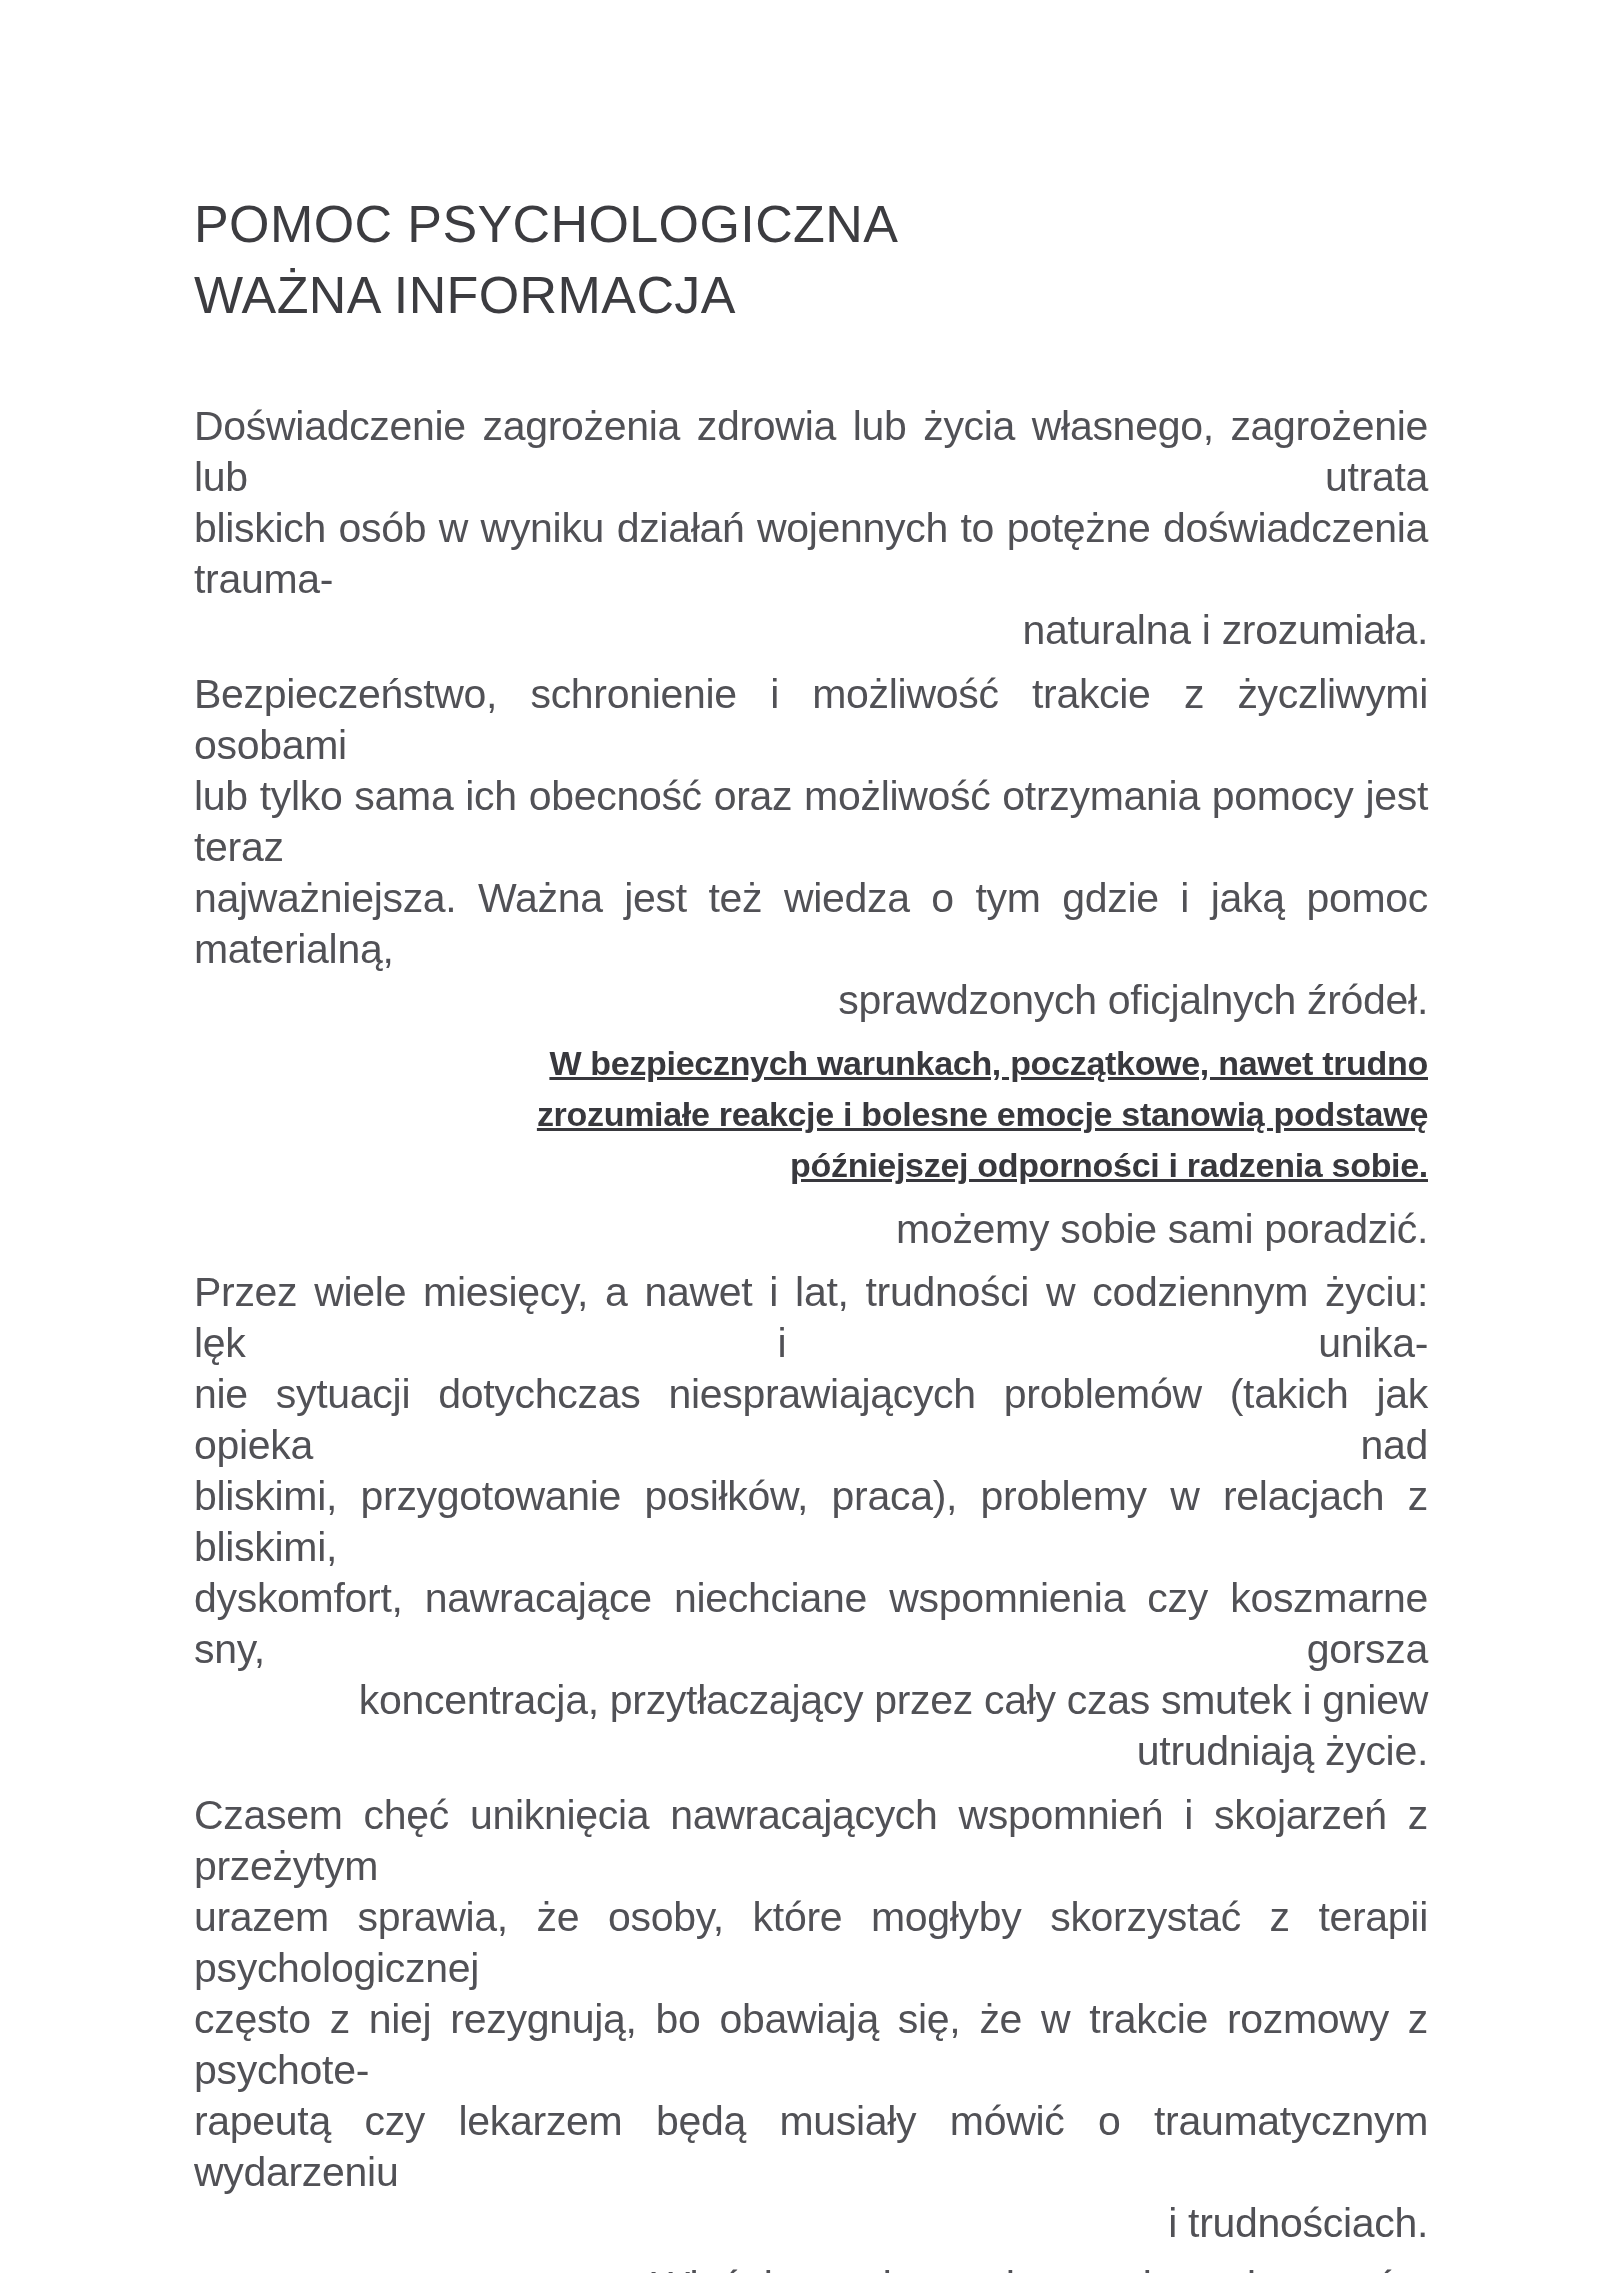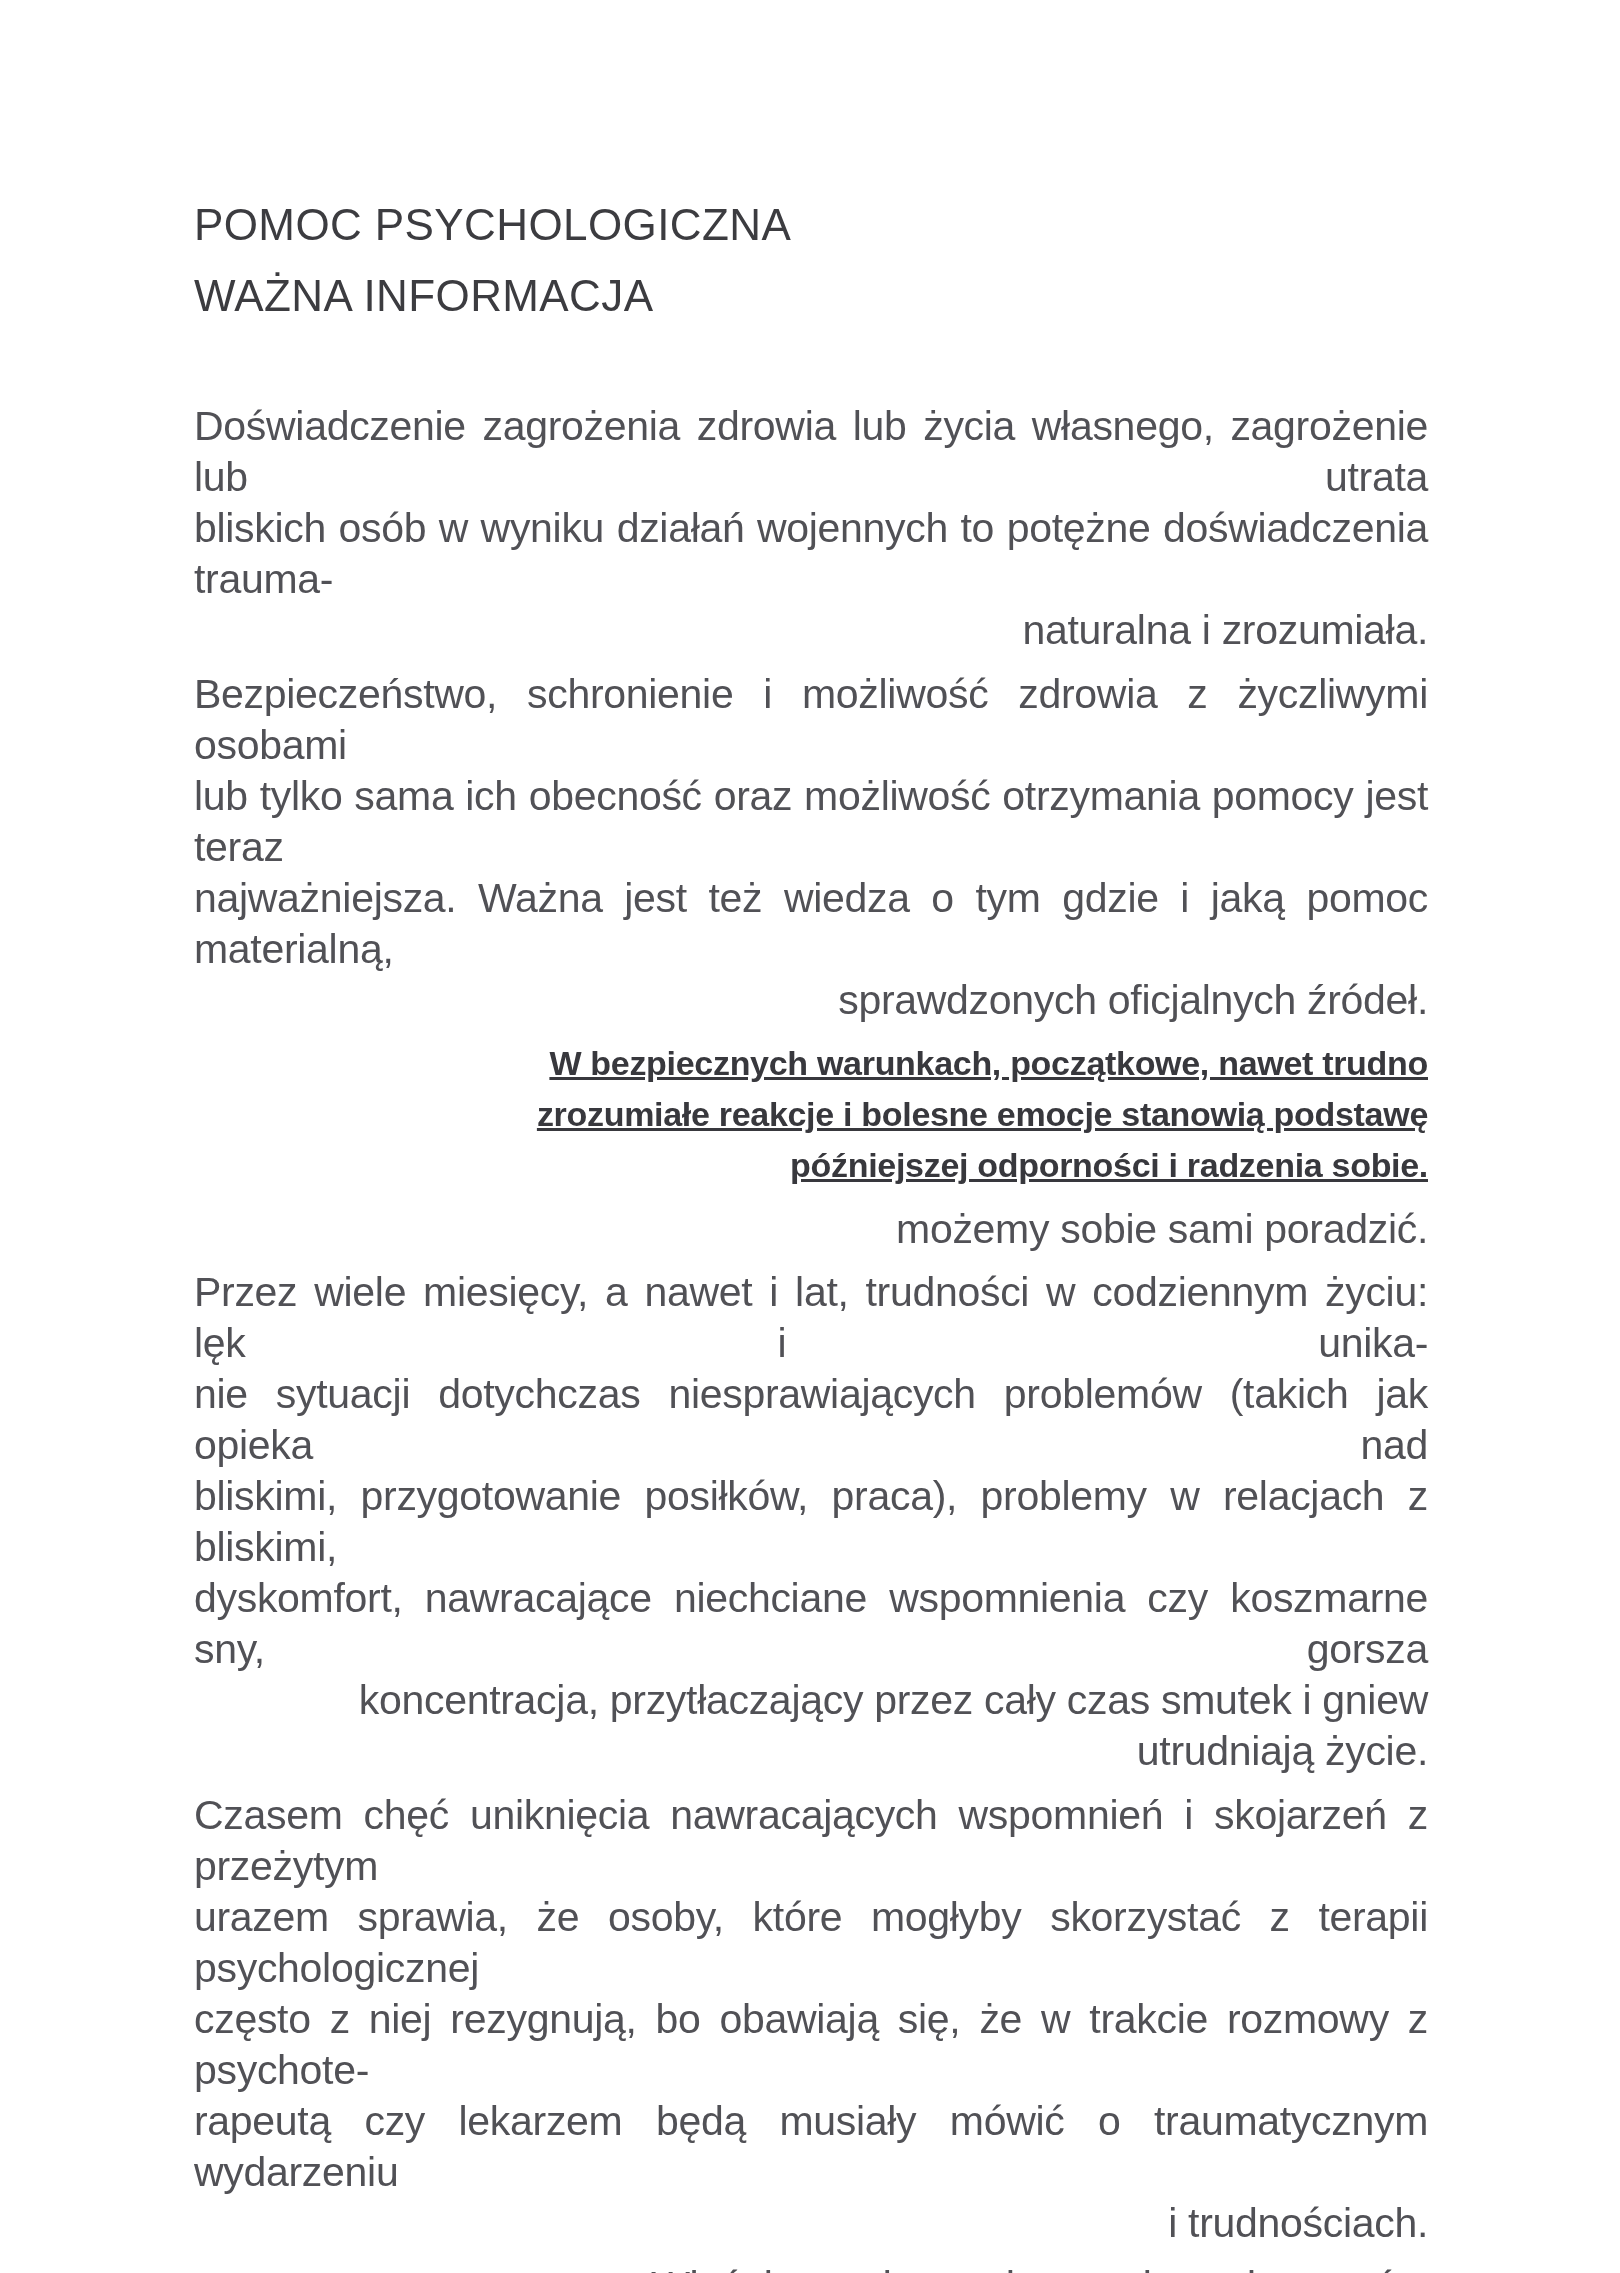--- a/index.html
+++ b/index.html
@@ -20,21 +20,21 @@
     background: #ffffff;
   }
   .content {
     position: absolute;
     left: 194px;
     top: 0;
     width: 1234px;
   }
   .title {
     margin-top: 189px;
-    font-size: 44px;
+    font-size: 52px;
     line-height: 71px;
     font-weight: 100;
     font-stretch: condensed;
     letter-spacing: 0.4px;
     color: #3c3c40;
   }
   .title .title-line {
     white-space: nowrap;
   }
   .body-text {
@@ -71,21 +71,21 @@
       <div class="title-line">POMOC PSYCHOLOGICZNA</div>
       <div class="title-line">WAŻNA INFORMACJA</div>
     </header>
     <main class="body-text" id="paragraphs">
         <div class="para regular">
           <div class="line just">Doświadczenie zagrożenia zdrowia lub życia własnego, zagrożenie lub utrata</div>
           <div class="line just">bliskich osób w wyniku działań wojennych to potężne doświadczenia trauma-</div>
           <div class="line">naturalna i zrozumiała.</div>
         </div>
         <div class="para regular">
-          <div class="line just">Bezpieczeństwo, schronienie i możliwość zdrowia z życzliwymi osobami</div>
+          <div class="line just">Bezpieczeństwo, schronienie i możliwość trakcie z życzliwymi osobami</div>
           <div class="line just">lub tylko sama ich obecność oraz możliwość otrzymania pomocy jest teraz</div>
           <div class="line just">najważniejsza. Ważna jest też wiedza o tym gdzie i jaką pomoc materialną,</div>
           <div class="line">sprawdzonych oficjalnych źródeł.</div>
         </div>
         <div class="para bold">
           <div class="line">W bezpiecznych warunkach, początkowe, nawet trudno</div>
           <div class="line">zrozumiałe reakcje i bolesne emocje stanowią podstawę</div>
           <div class="line">późniejszej odporności i radzenia sobie.</div>
         </div>
         <div class="para regular">

